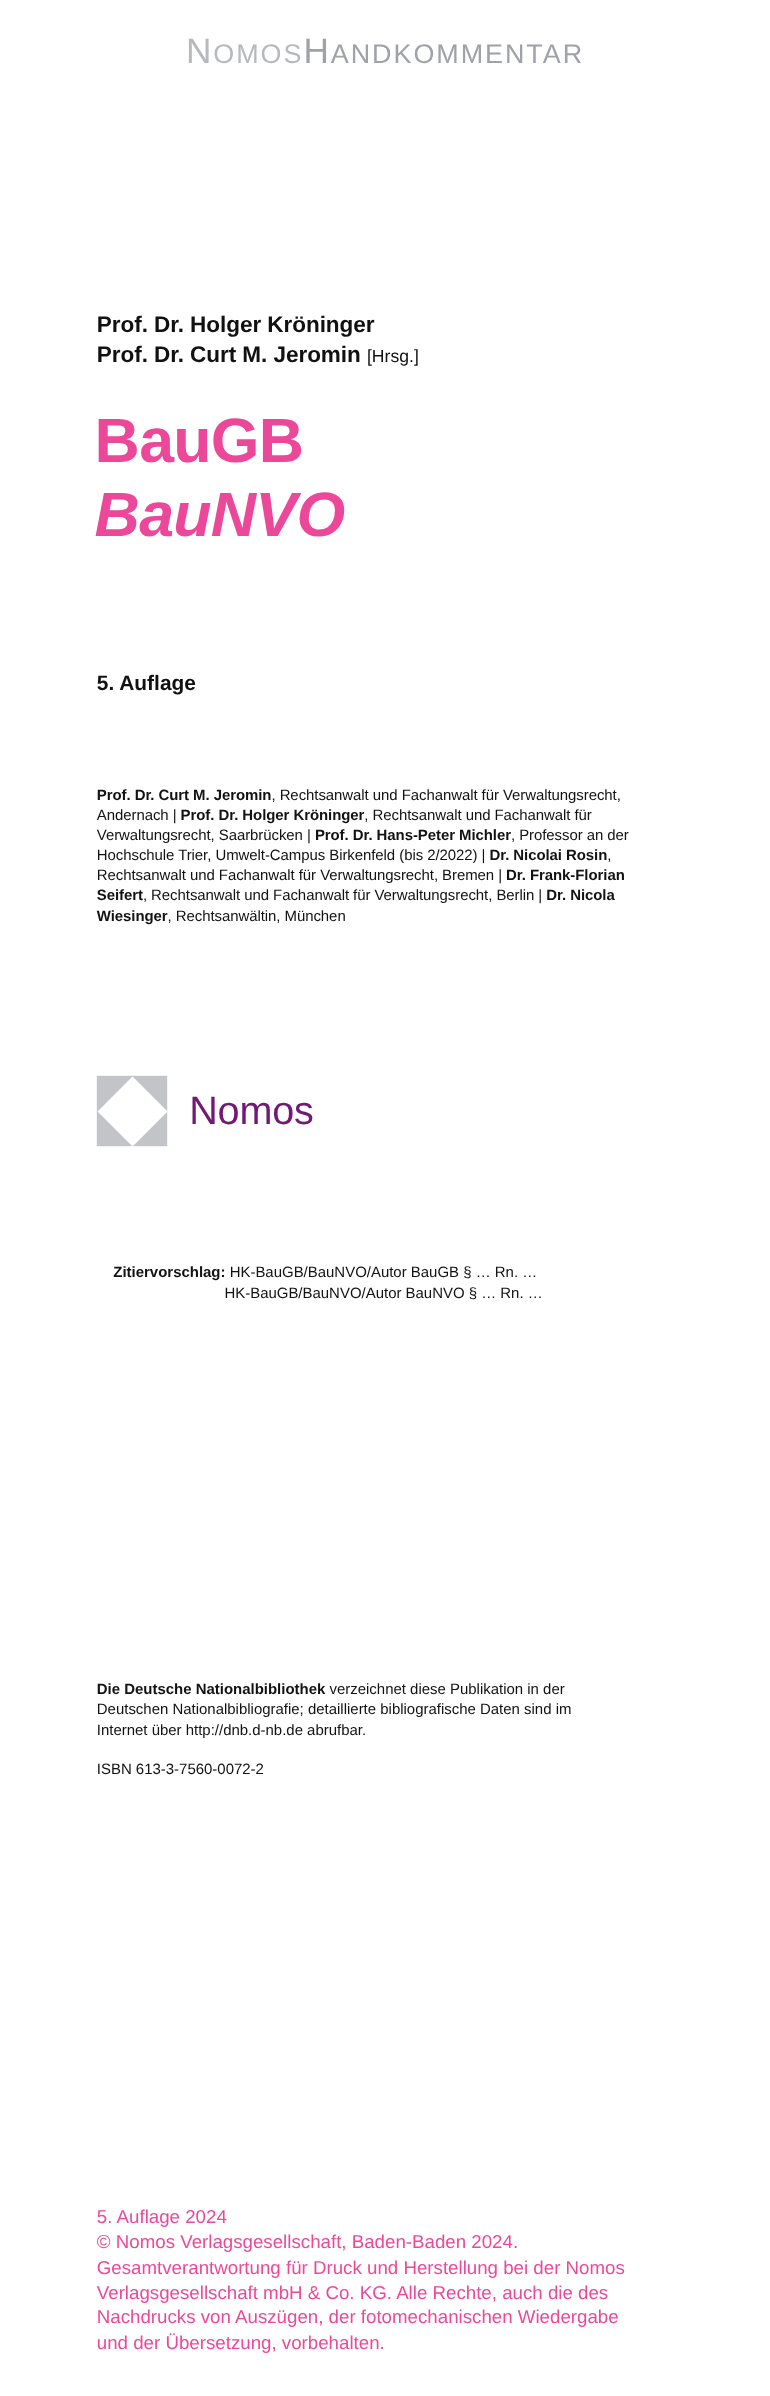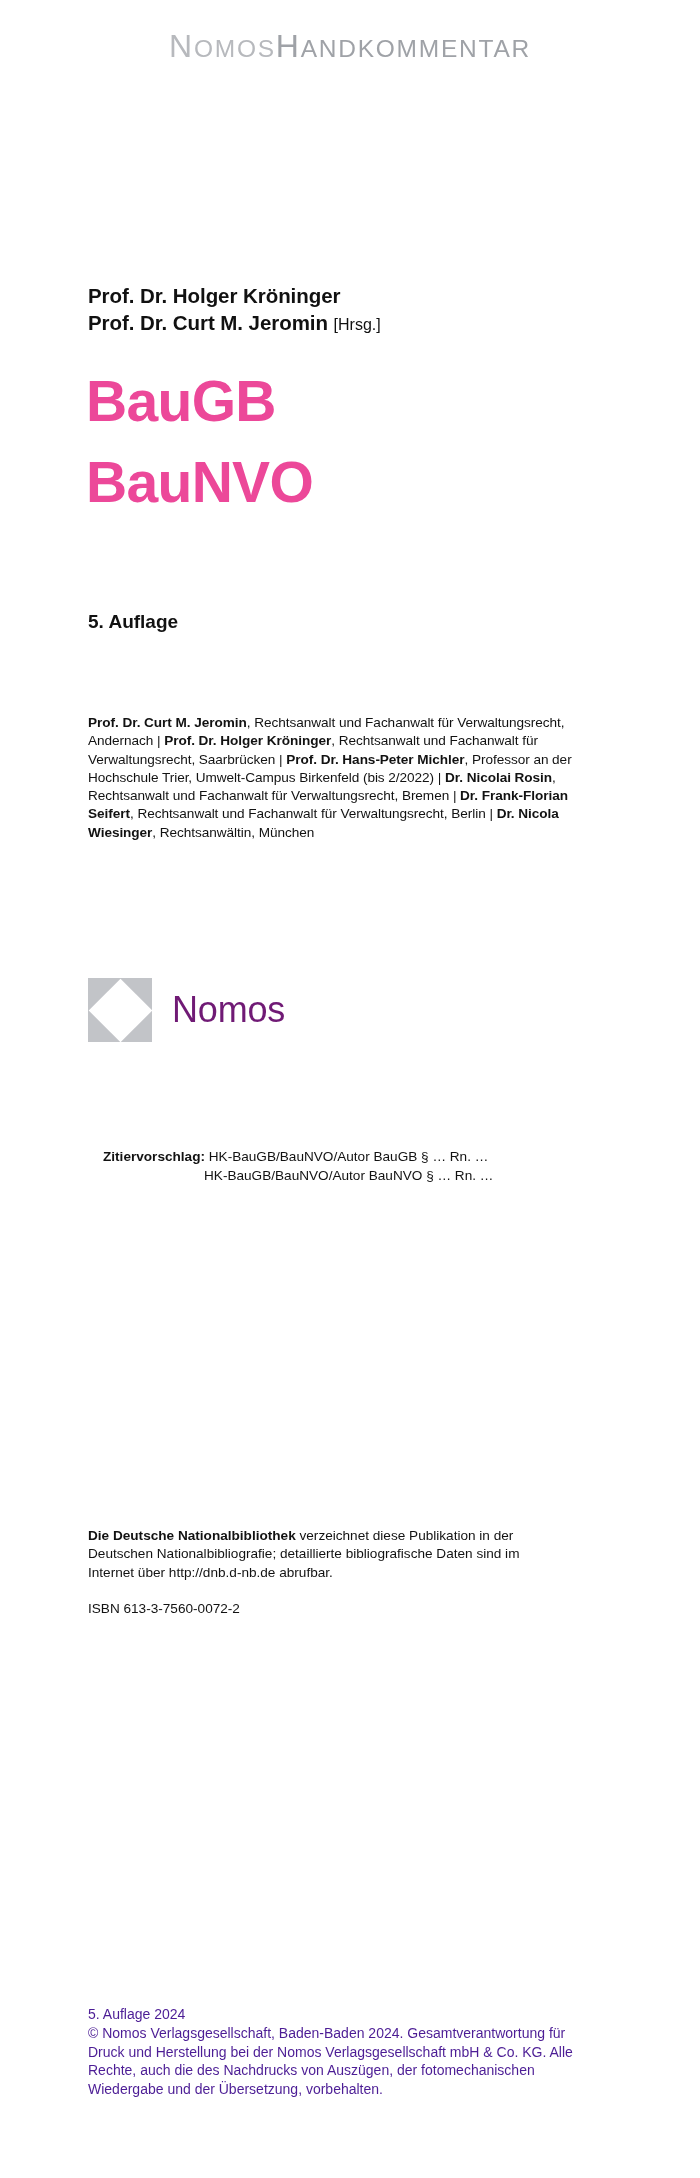--- a/index.html
+++ b/index.html
@@ -80,21 +80,22 @@
   }
   .title-block .title-line {
     font-size: 57px;
     font-weight: 700;
     line-height: 1.03;
     letter-spacing: -0.012em;
     color: #ec4899;
     white-space: nowrap;
   }
   .title-block .title-line + .title-line {
-    margin-top: 22px;
+    margin-top: 8px;
+    font-style: italic;
   }
 
   
   .edition {
     position: absolute;
     left: 88px;
     top: 611px;
     font-size: 19px;
     font-weight: 700;
     color: #111111;
@@ -183,23 +184,23 @@
     line-height: 1.345;
     color: #121212;
   }
 
   
   .imprint {
     position: absolute;
     left: 88px;
     top: 2005px;
     width: 492px;
-    font-size: 14px;
-    line-height: 1.345;
-    color: #4c1d95;
+    font-size: 17px;
+    line-height: 1.345;
+    color: #ec4899;
   }
   .imprint .imprint-line { display: block; }
 </style>
 </head>
 <body>
 
 <div class="page">
 
   <div class="series-header">
     <span class="word word-nomos"><span class="smallcaps-lead">N</span><span class="smallcaps-rest">OMOS</span></span><span class="word word-hk"><span class="smallcaps-lead">H</span><span class="smallcaps-rest">ANDKOMMENTAR</span></span>

